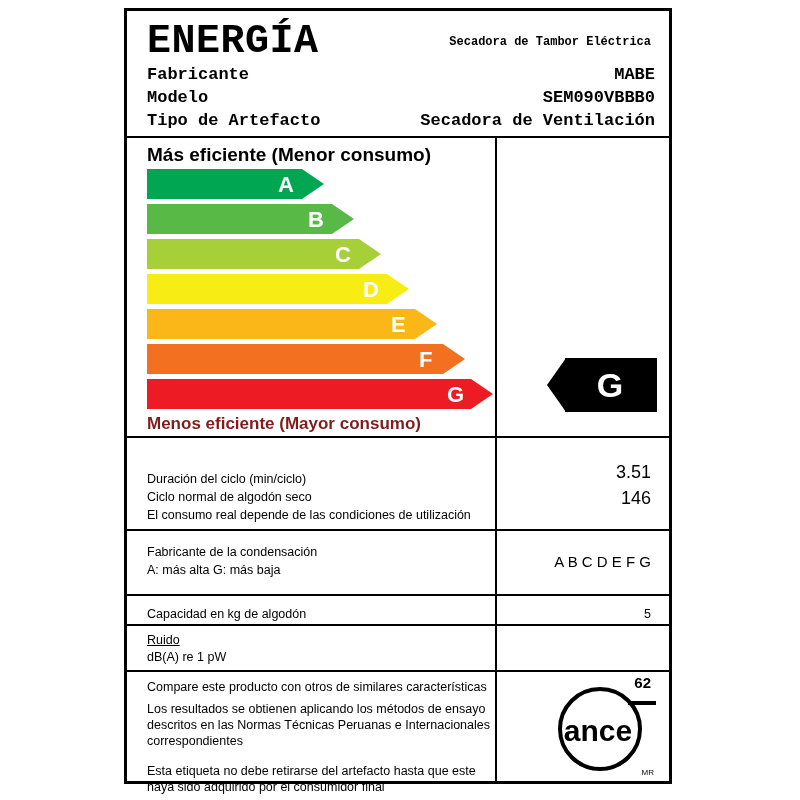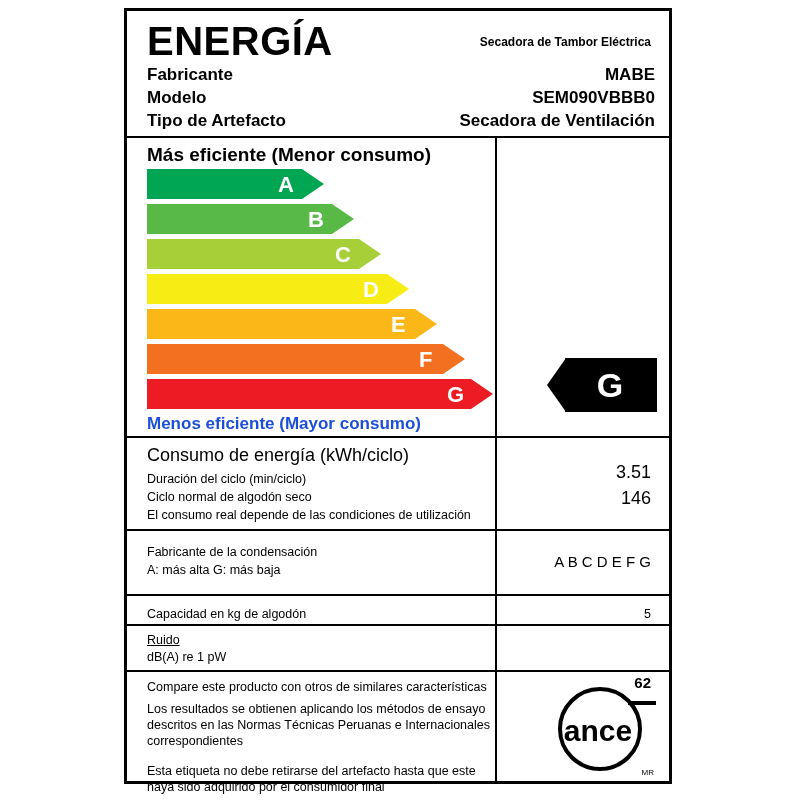--- a/index.html
+++ b/index.html
@@ -23,20 +23,21 @@
     width: 548px;
     height: 776px;
     border: 3px solid #000000;
     box-sizing: border-box;
     background: #ffffff;
   }
   
   .header {
     position: relative;
     height: 151px;
+    font-family: Liberation Mono, monospace;
   }
   .energia-word {
     position: absolute;
     left: 20px;
     top: 8px;
     font-size: 40px;
     font-weight: bold;
     letter-spacing: 0.5px;
     color: #000;
   }
@@ -83,21 +84,21 @@
     font-size: 19px;
     font-weight: bold;
     color: #000;
   }
   .eff-bottom-text {
     position: absolute;
     left: 20px;
     top: 403px;
     font-size: 17px;
     font-weight: bold;
-    color: #1d4ed8;
+    color: #7f1d1d;
   }
   .bars {
     position: absolute;
     left: 20px;
     top: 158px;
     width: 345px;
   }
   .bar {
     position: relative;
     height: 30px;
@@ -286,21 +287,20 @@
     <div class="rating-arrow">
       <div class="rtip"></div>
       <div class="rbody"></div>
       <div class="rletter">G</div>
     </div>
 
     <div class="eff-bottom-text">Menos eficiente (Mayor consumo)</div>
 
     <div class="hline" style="top:425px;"></div>
 
-    <div class="row-label t18" style="top:434px;">Consumo de energía (kWh/ciclo)</div>
     <div class="row-label t13" style="top:460px;">Duración del ciclo (min/ciclo)</div>
     <div class="row-label t13" style="top:478px;">Ciclo normal de algodón seco</div>
     <div class="row-label t13" style="top:496px;">El consumo real depende de las condiciones de utilización</div>
     <div class="row-value t18" style="top:451px;">3.51</div>
     <div class="row-value t18" style="top:477px;">146</div>
 
     <div class="hline" style="top:518px;"></div>
 
     <div class="row-label t13" style="top:533px;">Fabricante de la condensación</div>
     <div class="row-label t13" style="top:551px;">A: más alta   G: más baja</div>

